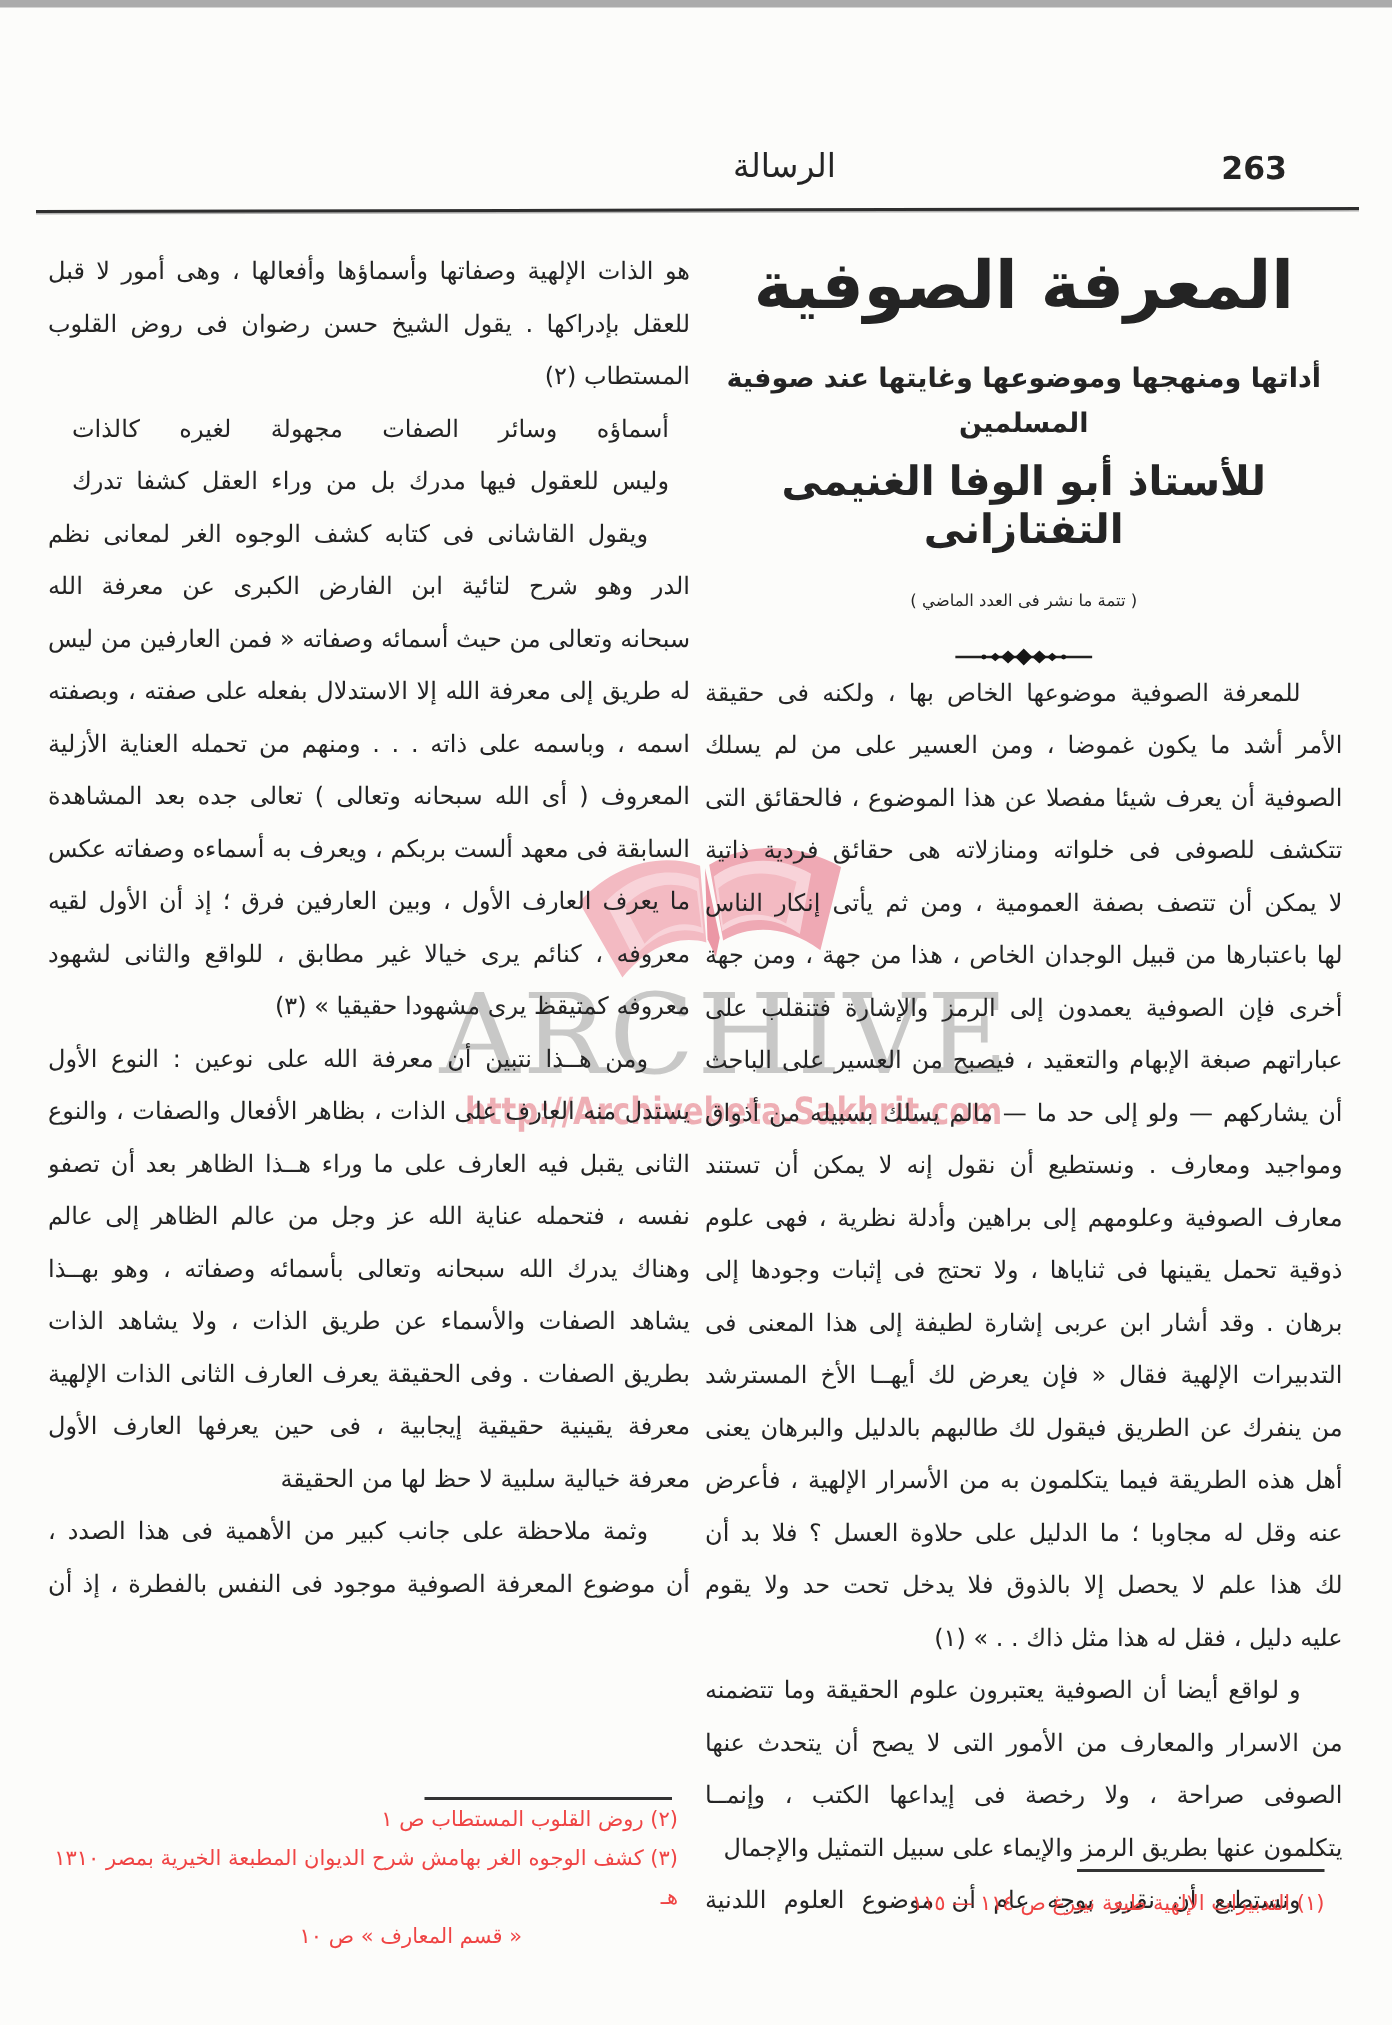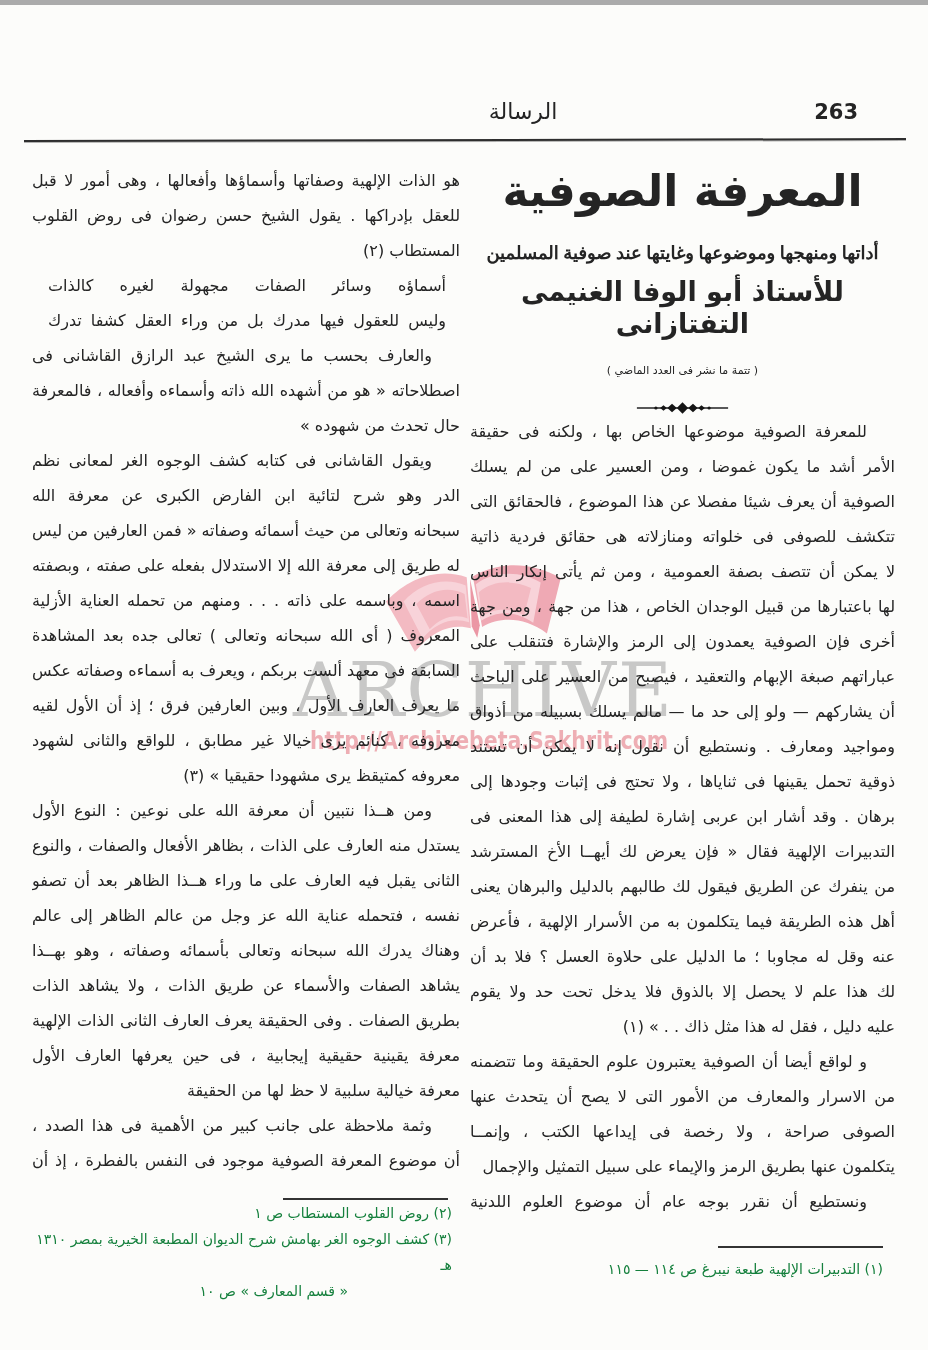--- a/index.html
+++ b/index.html
@@ -17,35 +17,35 @@
   .watermark{position:absolute;left:0;top:0;width:928px;height:1034px;pointer-events:none;z-index:1;}
   .wm-book{position:absolute;left:372px;top:562px;width:205px;height:108px;opacity:.8;}
   .wm-archive{position:absolute;left:293px;top:648px;font-family:"DejaVu Serif",serif;font-size:74px;line-height:84px;color:rgba(128,128,128,.42);letter-spacing:2px;}
   .wm-url{position:absolute;left:310px;top:726px;font-size:25px;font-weight:bold;color:rgba(226,110,122,.55);transform:scaleX(.82);transform-origin:left center;white-space:nowrap;}
 
   .col{position:absolute;z-index:2;direction:rtl;}
   .col-first{left:470px;top:150px;width:425px;}
   .col-second{left:32px;top:163px;width:428px;}
 
   .title{margin:10px 0 0;font-size:44px;line-height:62px;font-weight:bold;text-align:center;letter-spacing:0;}
-  .subtitle{margin-top:16px;font-size:18px;line-height:30px;font-weight:bold;text-align:center;font-family:Liberation Serif, serif;}
+  .subtitle{margin-top:16px;font-size:18px;line-height:30px;font-weight:bold;text-align:center;}
   .byline{margin-top:8px;font-size:27px;line-height:32px;font-weight:bold;text-align:center;}
   .note{margin-top:20px;font-size:11px;line-height:22px;text-align:center;}
   .ornament{margin-top:18px;height:14px;text-align:center;}
   .col-first .para:first-of-type{margin-top:12px;}
 
   .para{margin:0;font-size:16px;}
   .line{height:35px;line-height:35px;text-align:justify;text-align-last:justify;overflow:hidden;}
   .para .line:last-child{text-align-last:right;}
   .para.cont .line:last-child{text-align-last:justify;}
   .para.indent .line:first-child{padding-right:28px;}
   .para.verse .line{padding:0 14px 0 16px;text-align-last:justify;}
   .para.verse .line:last-child{text-align-last:justify;}
 
-  .fn{position:absolute;z-index:2;direction:rtl;font-size:14px;color:#15803d;}
+  .fn{position:absolute;z-index:2;direction:rtl;font-size:14px;color:#ef4444;}
   .fn-right{left:470px;top:1246px;width:425px;}
   .fn-left{left:32px;top:1198px;width:428px;}
   .fnrule{height:2px;background:#333;width:165px;margin-right:12px;}
   .fnline{line-height:26px;text-align:right;padding-right:8px;}
   .fn-right .fnline{margin-top:8px;padding-right:12px;}
   .fn-indent{padding-right:112px;}
 </style>
 </head>
 <body>
 
@@ -94,20 +94,21 @@
         <div class="line">للمعرفة الصوفية موضوعها الخاص بها ، ولكنه فى حقيقة</div>
         <div class="line">الأمر أشد ما يكون غموضا ، ومن العسير على من لم يسلك طريق</div>
         <div class="line">الصوفية أن يعرف شيئا مفصلا عن هذا الموضوع ، فالحقائق التى</div>
         <div class="line">تتكشف للصوفى فى خلواته ومنازلاته هى حقائق فردية ذاتية</div>
         <div class="line">لا يمكن أن تتصف بصفة العمومية ، ومن ثم يأتى إنكار الناس</div>
         <div class="line">لها باعتبارها من قبيل الوجدان الخاص ، هذا من جهة ، ومن جهة</div>
         <div class="line">أخرى فإن الصوفية يعمدون إلى الرمز والإشارة فتنقلب على</div>
         <div class="line">عباراتهم صبغة الإبهام والتعقيد ، فيصبح من العسير على الباحث</div>
         <div class="line">أن يشاركهم — ولو إلى حد ما — مالم يسلك بسبيله من أذواق</div>
         <div class="line">ومواجيد ومعارف . ونستطيع أن نقول إنه لا يمكن أن تستند</div>
+        <div class="line">معارف الصوفية وعلومهم إلى براهين وأدلة نظرية ، فهى علوم</div>
         <div class="line">ذوقية تحمل يقينها فى ثناياها ، ولا تحتج فى إثبات وجودها إلى</div>
         <div class="line">برهان . وقد أشار ابن عربى إشارة لطيفة إلى هذا المعنى فى كتابه</div>
         <div class="line">التدبيرات الإلهية فقال « فإن يعرض لك أيهــا الأخ المسترشد</div>
         <div class="line">من ينفرك عن الطريق فيقول لك طالبهم بالدليل والبرهان يعنى</div>
         <div class="line">أهل هذه الطريقة فيما يتكلمون به من الأسرار الإلهية ، فأعرض</div>
         <div class="line">عنه وقل له مجاوبا ؛ ما الدليل على حلاوة العسل ؟ فلا بد أن يقول</div>
         <div class="line">لك هذا علم لا يحصل إلا بالذوق فلا يدخل تحت حد ولا يقوم</div>
         <div class="line">عليه دليل ، فقل له هذا مثل ذاك . . » (١)</div>
       </div>
     <div class="para indent">
@@ -123,25 +124,20 @@
 
   <section class="col col-second" dir="rtl" lang="ar">
     <div class="para">
         <div class="line">هو الذات الإلهية وصفاتها وأسماؤها وأفعالها ، وهى أمور لا قبل</div>
         <div class="line">للعقل بإدراكها . يقول الشيخ حسن رضوان فى روض القلوب</div>
         <div class="line">المستطاب (٢)</div>
       </div>
     <div class="para verse">
         <div class="line">أسماؤه وسائر الصفات مجهولة لغيره كالذات</div>
         <div class="line">وليس للعقول فيها مدرك بل من وراء العقل كشفا تدرك</div>
-      </div>
-    <div class="para indent">
-        <div class="line">والعارف بحسب ما يرى الشيخ عبد الرازق القاشانى فى</div>
-        <div class="line">اصطلاحاته « هو من أشهده الله ذاته وأسماءه وأفعاله ، فالمعرفة</div>
-        <div class="line">حال تحدث من شهوده »</div>
       </div>
     <div class="para indent">
         <div class="line">ويقول القاشانى فى كتابه كشف الوجوه الغر لمعانى نظم</div>
         <div class="line">الدر وهو شرح لتائية ابن الفارض الكبرى عن معرفة الله</div>
         <div class="line">سبحانه وتعالى من حيث أسمائه وصفاته « فمن العارفين من ليس</div>
         <div class="line">له طريق إلى معرفة الله إلا الاستدلال بفعله على صفته ، وبصفته على</div>
         <div class="line">اسمه ، وباسمه على ذاته . . . ومنهم من تحمله العناية الأزلية فيشهد</div>
         <div class="line">المعروف ( أى الله سبحانه وتعالى ) تعالى جده بعد المشاهدة</div>
         <div class="line">السابقة فى معهد ألست بربكم ، ويعرف به أسماءه وصفاته عكس</div>
         <div class="line">ما يعرف العارف الأول ، وبين العارفين فرق ؛ إذ أن الأول لقيه</div>

